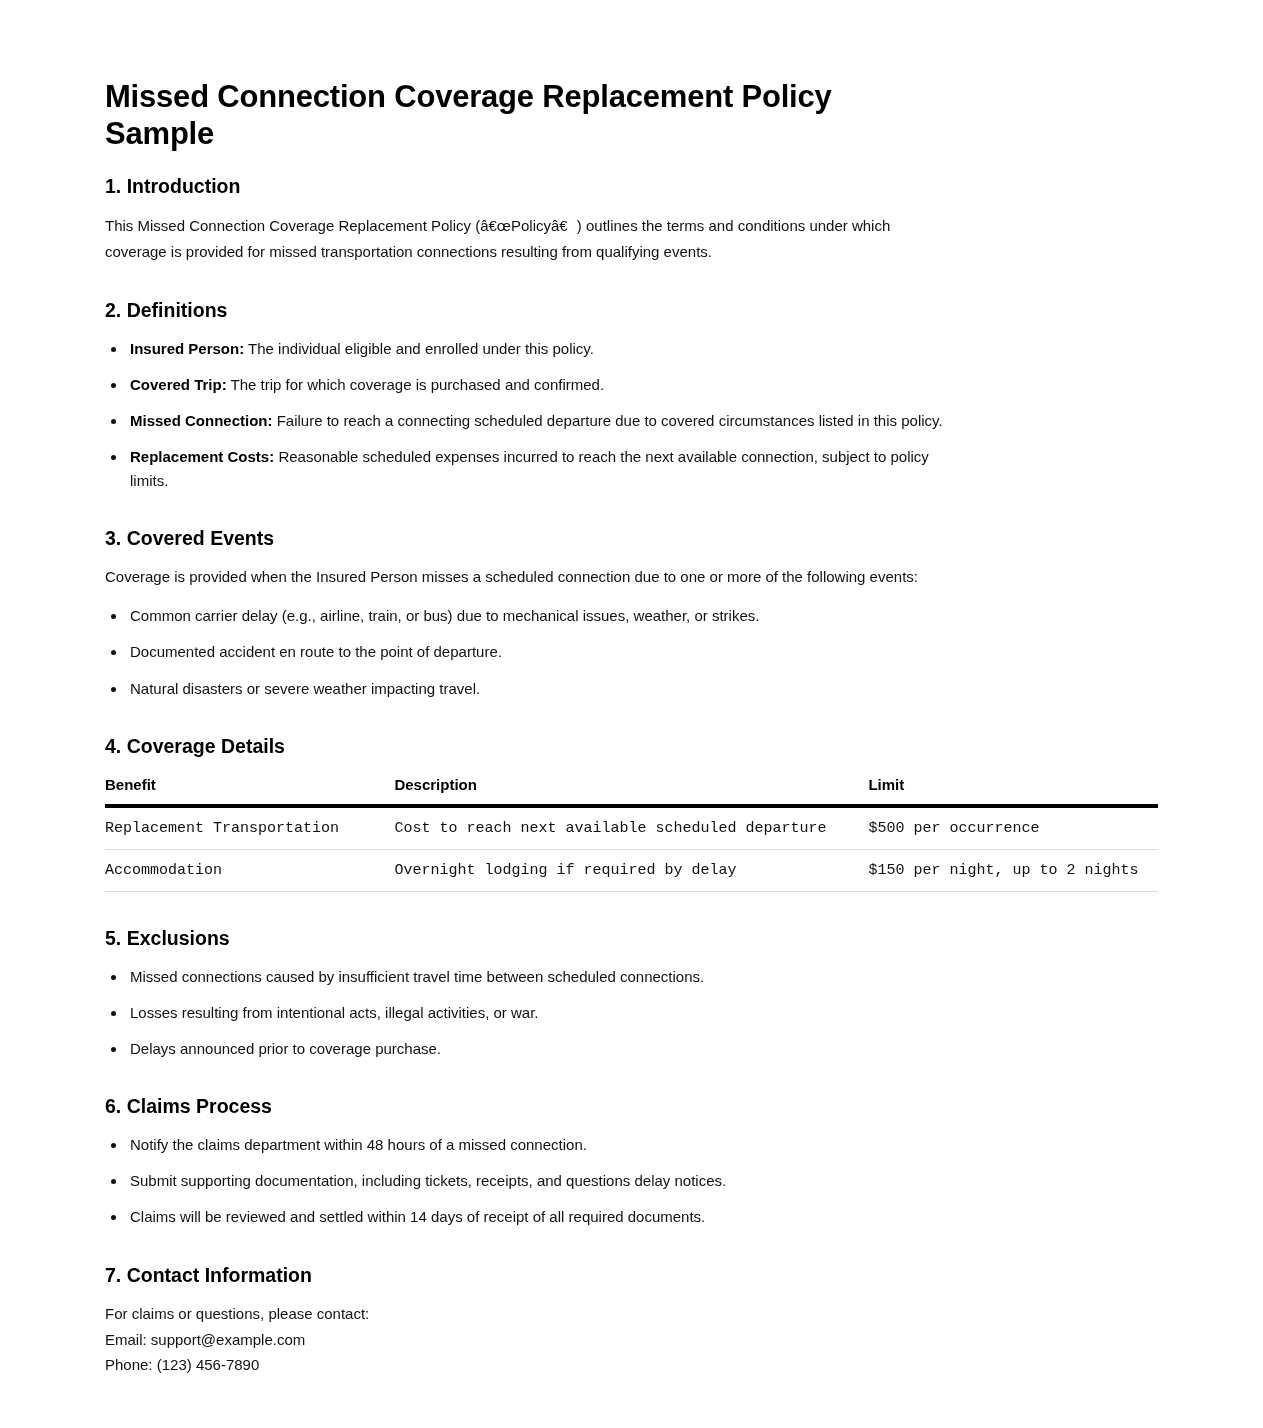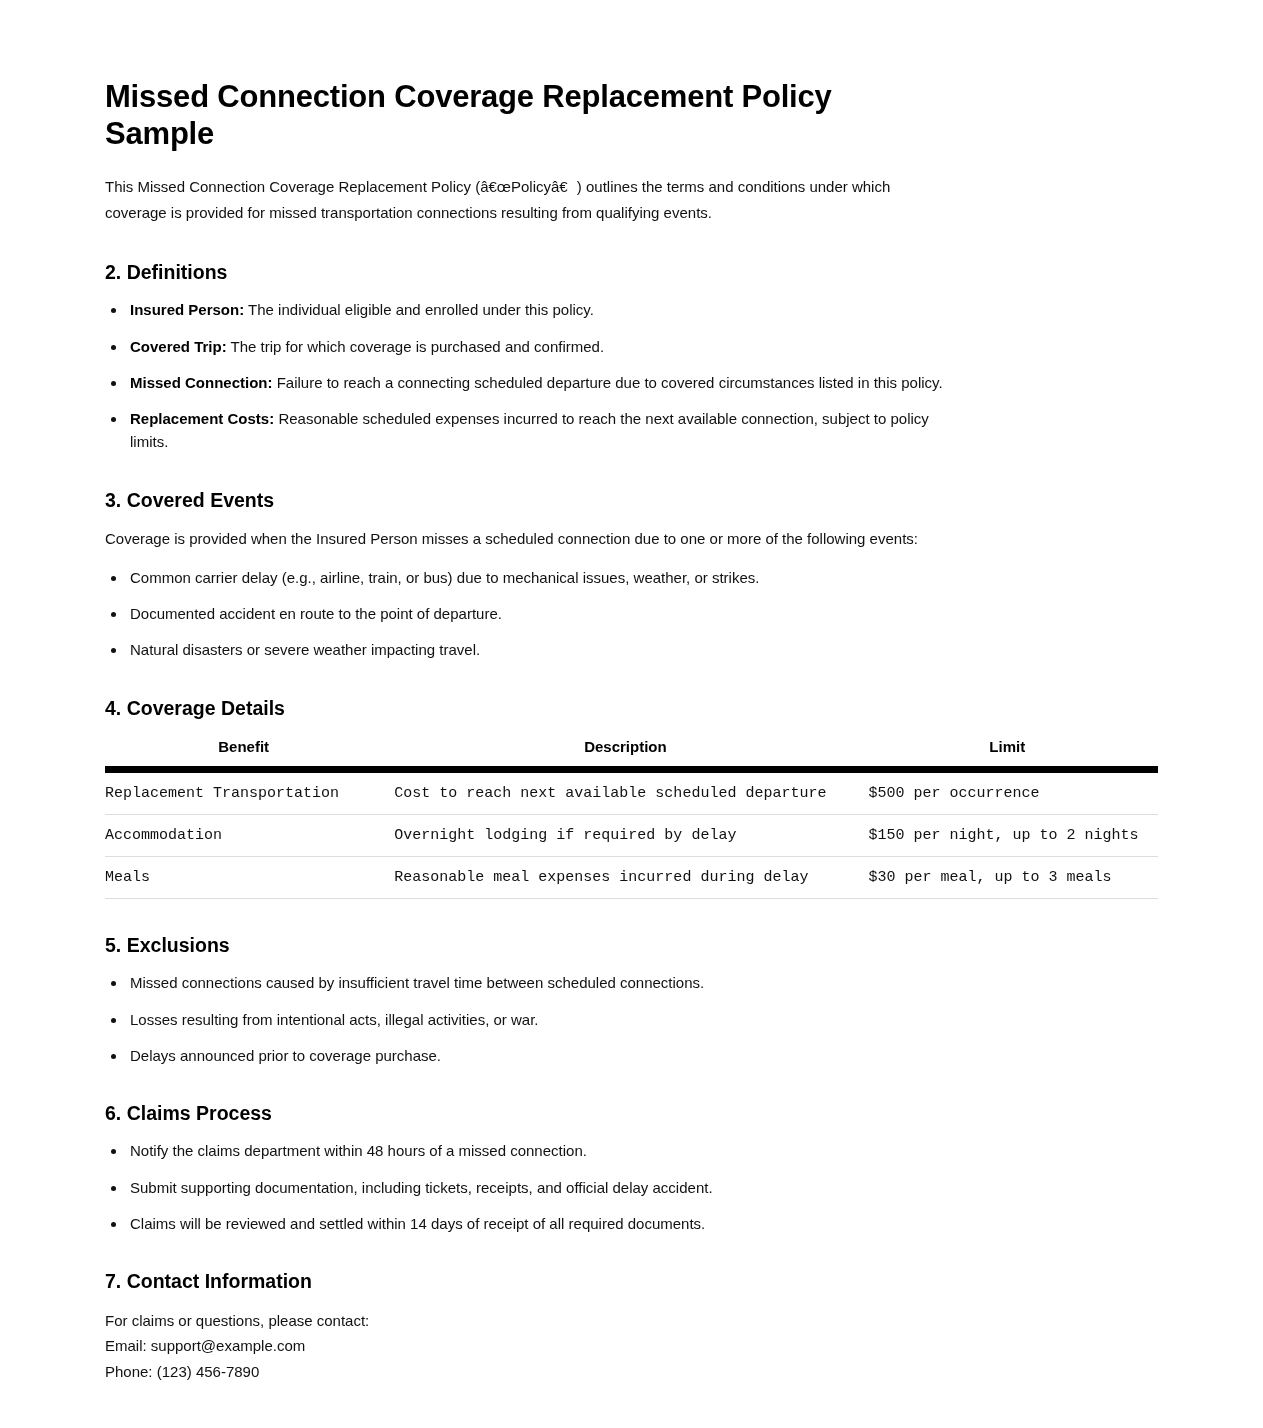--- a/index.html
+++ b/index.html
@@ -68,26 +68,26 @@
     font-weight: bold;
     color: #000;
   }
   table.coverage-table {
     border-collapse: collapse;
     width: 1053px;
     margin: 0;
     font-size: 15px;
   }
   table.coverage-table th {
-    text-align: center;
+    text-align: left;
     font-weight: bold;
     font-size: 15px;
     color: #000;
     padding: 4px 12px 11px 0;
-    border-bottom: 7px solid #000000;
+    border-bottom: 4px solid #000000;
     vertical-align: bottom;
   }
   table.coverage-table td {
     text-align: left;
     font-size: 15px;
     color: #111;
     padding: 12px 12px 12px 0;
     border-bottom: 1px solid #dddddd;
     vertical-align: top;
     font-family: Liberation Mono, monospace;
@@ -106,20 +106,21 @@
   }
 </style>
 </head>
 <body>
 
 <div class="page">
 
   <h1 class="doc-title">Missed Connection Coverage Replacement Policy Sample</h1>
 
   <div class="section">
+    <h2 class="section-heading">1. Introduction</h2>
     <p class="body-text">This Missed Connection Coverage Replacement Policy (â€œPolicyâ€) outlines the terms and conditions under which coverage is provided for missed transportation connections resulting from qualifying events.</p>
   </div>
 
   <div class="section">
     <h2 class="section-heading">2. Definitions</h2>
     <ul class="doc-list">
       <li><strong>Insured Person:</strong><span> The individual eligible and enrolled under this policy.</span></li>
       <li><strong>Covered Trip:</strong><span> The trip for which coverage is purchased and confirmed.</span></li>
       <li><strong>Missed Connection:</strong><span> Failure to reach a connecting scheduled departure due to covered circumstances listed in this policy.</span></li>
       <li><strong>Replacement Costs:</strong><span> Reasonable scheduled expenses incurred to reach the next available connection, subject to policy limits.</span></li>
@@ -150,43 +151,38 @@
         <tr>
           <td class="col-benefit">Replacement Transportation</td>
           <td class="col-description">Cost to reach next available scheduled departure</td>
           <td class="col-limit">$500 per occurrence</td>
         </tr>
         <tr>
           <td class="col-benefit">Accommodation</td>
           <td class="col-description">Overnight lodging if required by delay</td>
           <td class="col-limit">$150 per night, up to 2 nights</td>
         </tr>
-        <tr>
-          <td class="col-benefit">Meals</td>
-          <td class="col-description">Reasonable meal expenses incurred during delay</td>
-          <td class="col-limit">$30 per meal, up to 3 meals</td>
-        </tr>
       </tbody>
     </table>
   </div>
 
   <div class="section">
     <h2 class="section-heading">5. Exclusions</h2>
     <ul class="doc-list">
       <li>Missed connections caused by insufficient travel time between scheduled connections.</li>
       <li>Losses resulting from intentional acts, illegal activities, or war.</li>
       <li>Delays announced prior to coverage purchase.</li>
     </ul>
   </div>
 
   <div class="section">
     <h2 class="section-heading">6. Claims Process</h2>
     <ul class="doc-list">
       <li>Notify the claims department within 48 hours of a missed connection.</li>
-      <li>Submit supporting documentation, including tickets, receipts, and official delay accident.</li>
+      <li>Submit supporting documentation, including tickets, receipts, and questions delay notices.</li>
       <li>Claims will be reviewed and settled within 14 days of receipt of all required documents.</li>
     </ul>
   </div>
 
   <div class="section">
     <h2 class="section-heading">7. Contact Information</h2>
     <p class="contact-block">
       <span>For claims or questions, please contact:</span><br>
       <span>Email: support@example.com</span><br>
       <span>Phone: (123) 456-7890</span>

